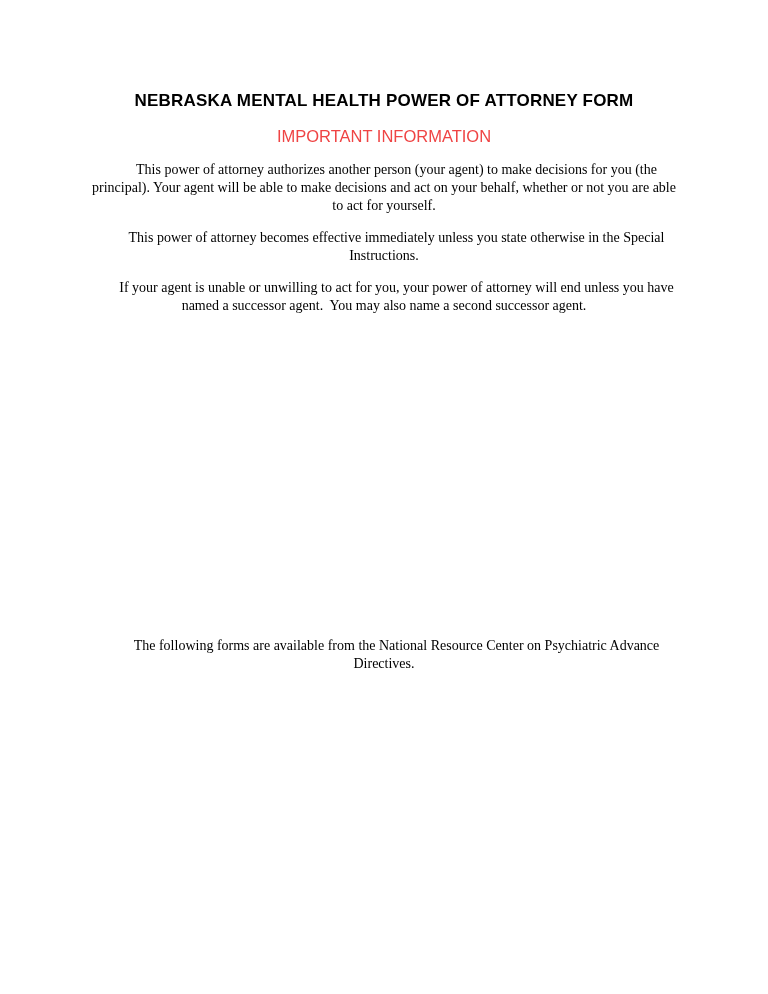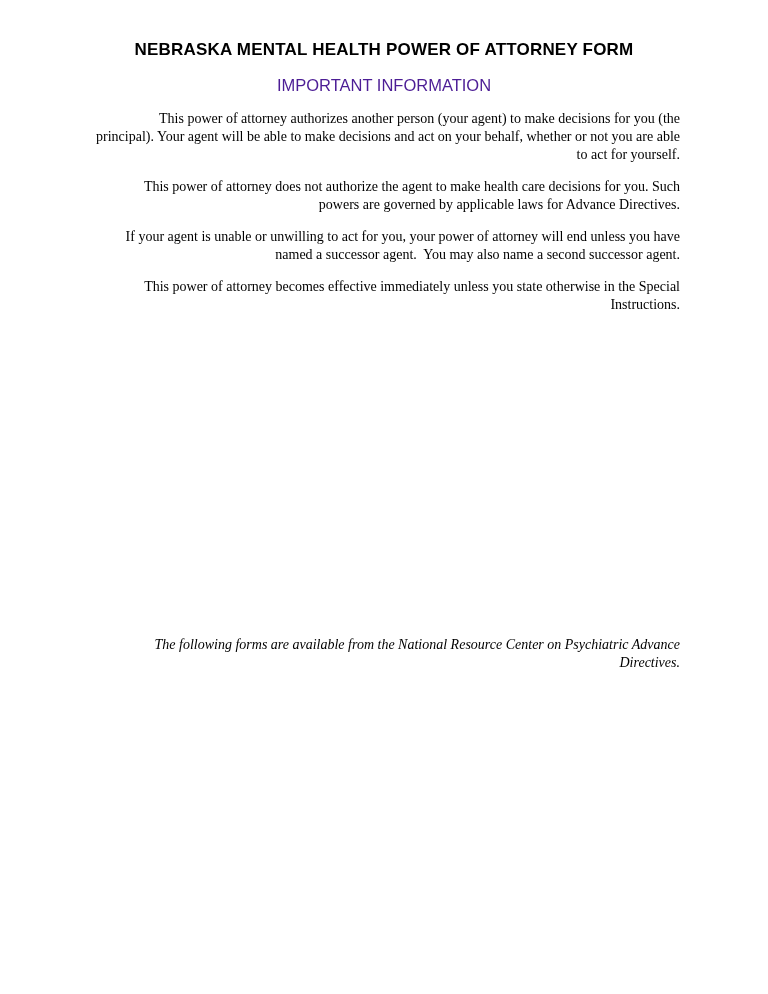--- a/index.html
+++ b/index.html
@@ -15,63 +15,61 @@
     color: #000000;
     overflow: hidden;
     box-sizing: border-box;
   }
   .content {
     padding: 0 88px;
     box-sizing: border-box;
   }
   .doc-title {
     margin: 0;
-    padding-top: 40px;
+    padding-top: 91px;
     text-align: center;
     font-family: "Liberation Sans", sans-serif;
     font-weight: bold;
     font-size: 17px;
     line-height: 19px;
     letter-spacing: 0.2px;
     color: #000000;
   }
   .doc-subtitle {
     margin: 0;
     margin-top: 17px;
     text-align: center;
     font-family: "Liberation Sans", sans-serif;
     font-weight: normal;
     font-size: 16.5px;
     line-height: 19px;
-    color: #4c1d95;
+    color: #ef4444;
   }
   .para {
     margin: 14px 0 0 0;
     font-family: "Liberation Serif", serif;
     font-size: 14px;
     line-height: 18px;
     text-indent: 25px;
-    text-align: right;
+    text-align: center;
     white-space: pre-wrap;
     color: #000000;
   }
   .para.first {
     margin-top: 15px;
   }
   .para.closing {
     margin-top: 322px;
-    font-style: italic;
   }
 </style>
 </head>
 <body>
 
 <div class="page">
   <h1 class="doc-title">NEBRASKA MENTAL HEALTH POWER OF ATTORNEY FORM</h1>
   <h2 class="doc-subtitle">IMPORTANT INFORMATION</h2>
   <div class="content">
     <p class="para first">This power of attorney authorizes another person (your agent) to make decisions for you (the principal). Your agent will be able to make decisions and act on your behalf, whether or not you are able to act for yourself.</p>
-    <p class="para">This power of attorney does not authorize the agent to make health care decisions for you. Such powers are governed by applicable laws for Advance Directives.</p>
+    <p class="para">This power of attorney becomes effective immediately unless you state otherwise in the Special Instructions.</p>
     <p class="para">If your agent is unable or unwilling to act for you, your power of attorney will end unless you have named a successor agent.  You may also name a second successor agent.</p>
-    <p class="para">This power of attorney becomes effective immediately unless you state otherwise in the Special Instructions.</p>
     <p class="para closing">The following forms are available from the National Resource Center on Psychiatric Advance Directives.</p>
   </div>
 </div>
 
 </body></html>

